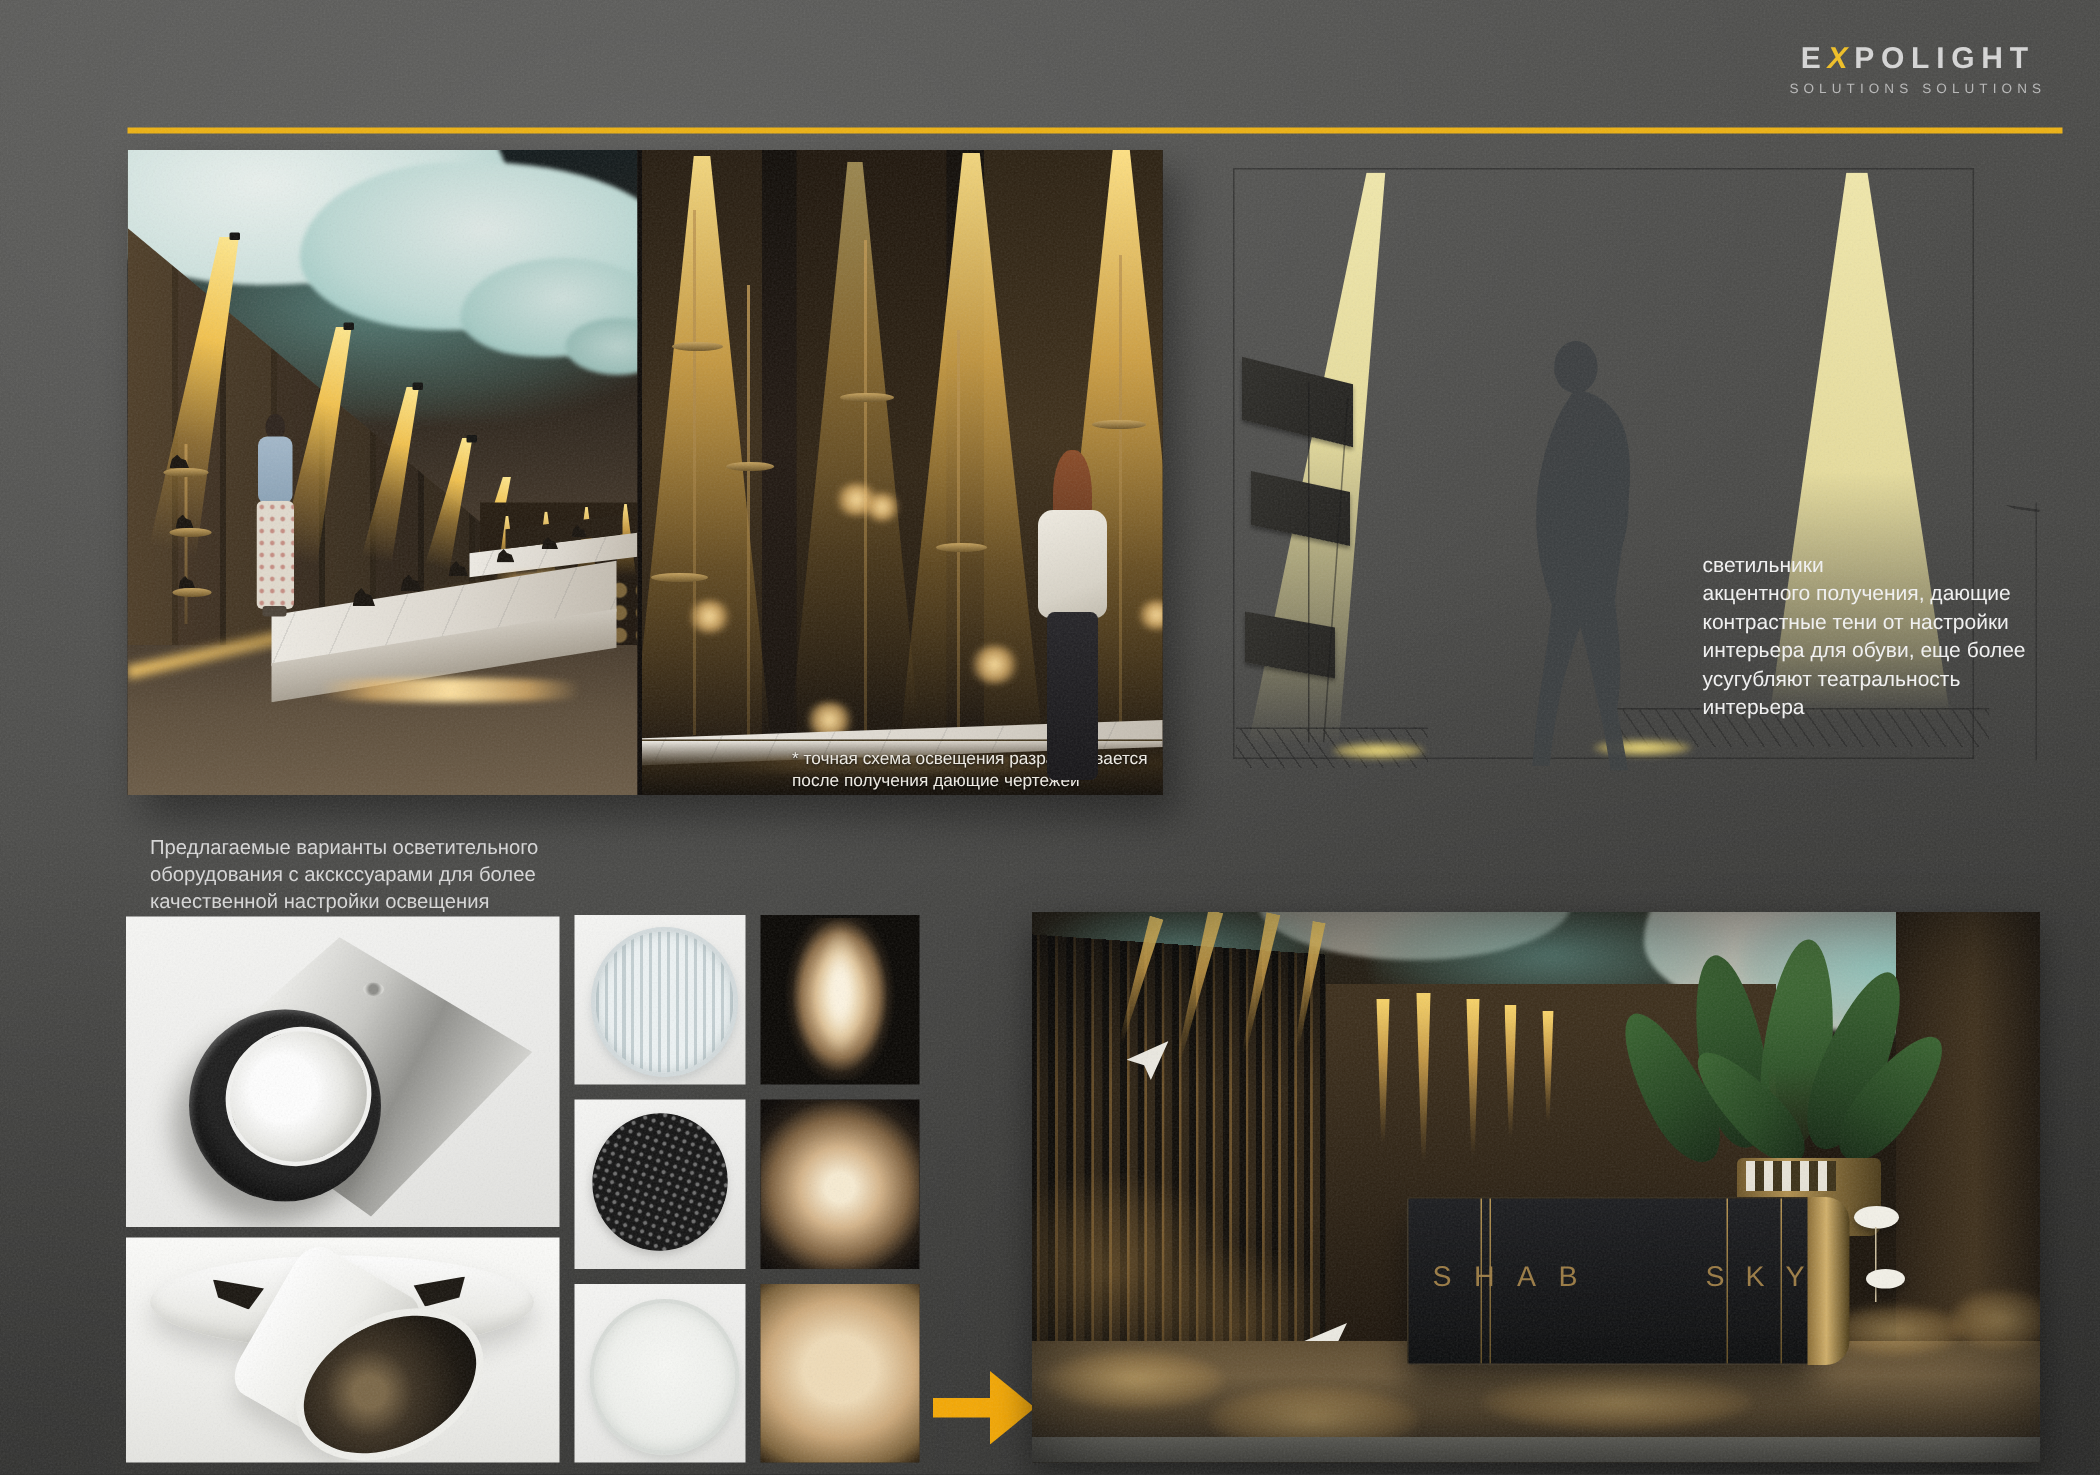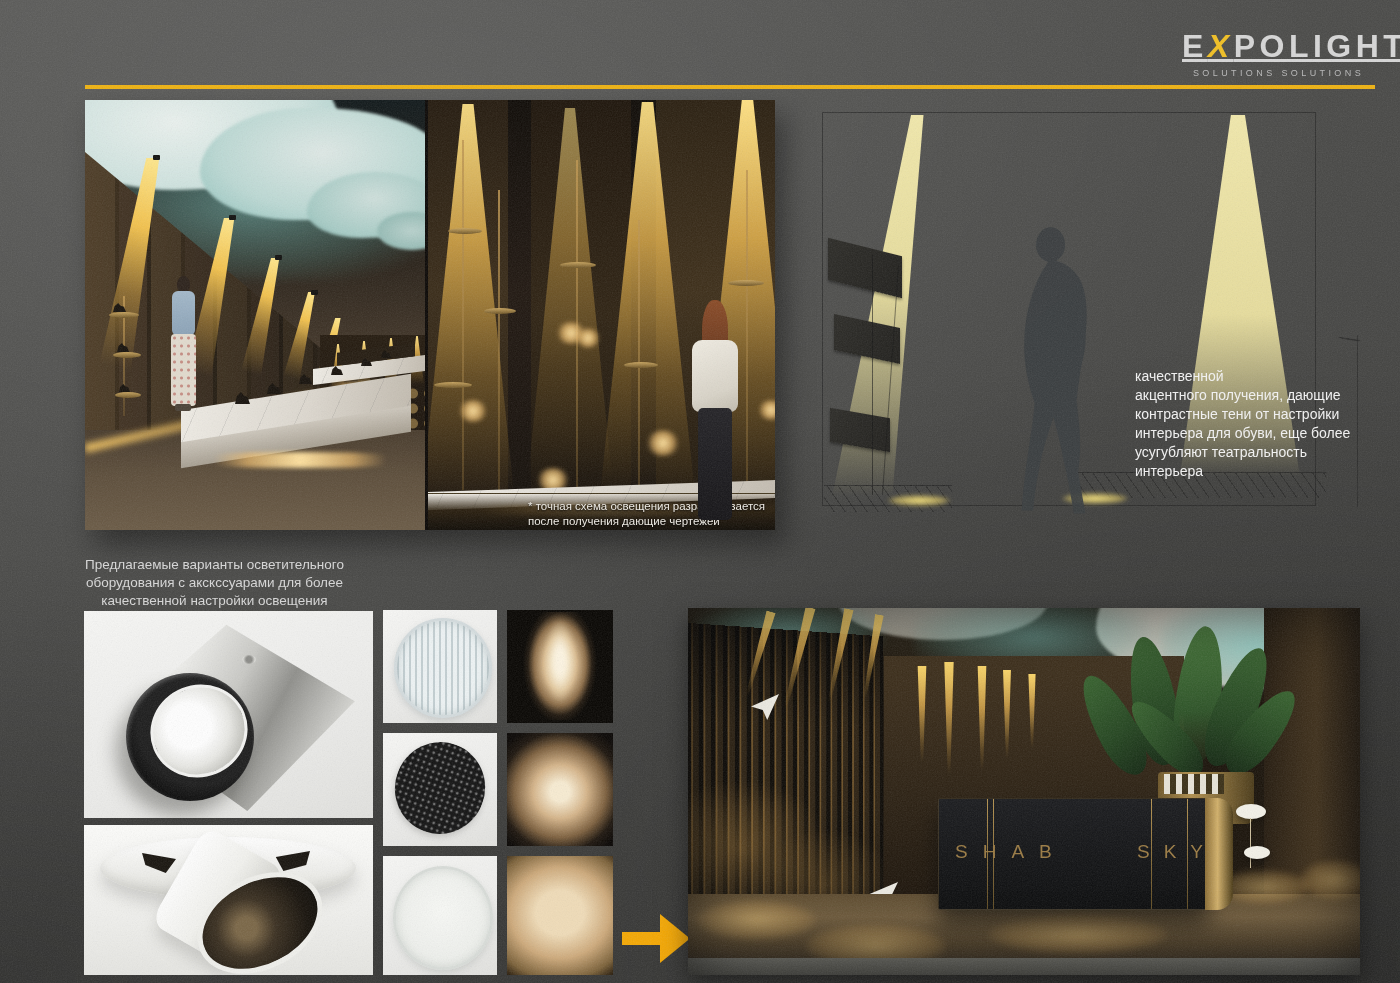--- a/index.html
+++ b/index.html
@@ -9,21 +9,21 @@
   .page::before{content:"";position:absolute;inset:0;
         background:radial-gradient(120% 90% at 30% 10%,rgba(255,255,255,.07),transparent 55%),
                    radial-gradient(130% 110% at 95% 100%,rgba(0,0,0,.35),transparent 60%),
                    radial-gradient(100% 80% at 0% 100%,rgba(0,0,0,.30),transparent 55%);}
   .grain{position:absolute;inset:0;width:100%;height:100%;opacity:.13;pointer-events:none;z-index:50;}
 
   
   .title{position:absolute;left:85px;top:54px;font-size:22px;letter-spacing:.4px;color:#ebebeb;}
   .rule{position:absolute;left:85px;top:85px;width:1290px;height:4px;background:#eeb211;z-index:3;}
   .logo{position:absolute;left:1182px;top:28px;width:193px;text-align:center;}
-  .logo .word{font-size:32px;letter-spacing:4.5px;color:#d7d7d7;font-weight:bold;white-space:nowrap;text-decoration:underline;}
+  .logo .word{font-size:20px;letter-spacing:4.5px;color:#d7d7d7;font-weight:bold;white-space:nowrap;}
   .logo .x{color:#f2c022;font-style:italic;}
   .logo .tag{margin-top:3px;font-size:9px;letter-spacing:3.4px;color:#b9b9b9;white-space:nowrap;}
 
   
   .hero{position:absolute;left:85px;top:100px;width:690px;height:430px;background:#241c12;
         box-shadow:10px 14px 26px rgba(0,0,0,.45);overflow:hidden;}
   .scene{position:absolute;top:0;height:430px;overflow:hidden;}
   .sceneL{left:0;width:340px;background:linear-gradient(180deg,#10181a 0%,#2a2219 38%,#46392b 62%,#5b4c3a 78%,#4a3e30 100%);}
   .sceneR{left:340px;width:350px;background:linear-gradient(180deg,#0e0a06 0%,#201710 45%,#120d08 100%);
         border-left:3px solid #0a0705;}
@@ -56,21 +56,21 @@
   .leadertick{position:absolute;left:516px;top:243px;width:24px;height:2px;background:rgba(28,28,28,.55);
         clip-path:polygon(0 0,100% 0,100% 100%,30% 100%);transform:rotate(8deg);}
   .sbeam{position:absolute;background:linear-gradient(180deg,#f1e8ab 0%,#e7dd9d 45%,rgba(215,205,140,.45) 80%,rgba(210,200,140,0) 100%);}
   .hatch{position:absolute;border-top:1px solid rgba(25,25,25,.55);
         background:repeating-linear-gradient(55deg,transparent 0 8px,rgba(25,25,25,.45) 8px 9px);}
   .shelf{position:absolute;background:linear-gradient(120deg,#2c2b27,#201f1c);box-shadow:0 2px 3px rgba(0,0,0,.4);}
   .sglow{position:absolute;height:11px;border-radius:50%;background:radial-gradient(ellipse,#f7e47e 0%,rgba(230,205,100,.6) 55%,transparent 80%);filter:blur(2px);}
   .annot{position:absolute;left:315px;top:272px;width:240px;font-size:14px;line-height:19px;color:#f4f4f4;}
 
   
-  .intro{position:absolute;left:85px;top:556px;font-size:13.5px;line-height:18px;color:#d8d8d8;text-align:center;}
+  .intro{position:absolute;left:100px;top:556px;font-size:13.5px;line-height:18px;color:#d8d8d8;}
   .cell{position:absolute;overflow:hidden;}
   .cell.white{background:linear-gradient(160deg,#f7f7f5 0%,#ececea 60%,#e2e2df 100%);}
   .lenscircle{position:absolute;border-radius:50%;}
   .arrow-shaft{position:absolute;left:622px;top:932px;width:40px;height:13px;background:#f5a803;}
   .arrow-head{position:absolute;left:660px;top:914px;width:30px;height:49px;background:#f5a803;
         clip-path:polygon(0 0,100% 50%,0 100%);}
 
   
   .recep{position:absolute;left:688px;top:608px;width:672px;height:367px;background:#191209;
         overflow:hidden;box-shadow:0 10px 24px rgba(0,0,0,.5);}
@@ -252,21 +252,21 @@
     <svg viewBox="0 0 110 210" style="position:absolute;left:152px;top:128px;width:160px;height:305px;opacity:.94;">
       <ellipse cx="54" cy="15" rx="10" ry="12" fill="#393d3f"></ellipse>
       <path fill="#393d3f" d="M54,25 C65,27 74,34 77,46 C80,58 79,72 77,86 C75,100 73,112 72,122
         L74,142 C75,154 74,164 73,172 L78,200 L70,200 C68,188 66,176 63,164 C61,152 58,142 56,134
         C52,146 48,158 46,170 C44,180 43,188 42,198 L34,198 C35,186 36,174 38,162 C40,148 42,136 43,124
         C38,110 35,94 36,78 C37,60 43,38 54,25 Z"></path>
       <path fill="#393d3f" d="M70,52 C76,60 79,72 78,84 C77,94 74,102 71,108 L67,104 C70,92 71,76 68,60 Z"></path>
     </svg>
 
     <div class="annot">
-      <div>качественной</div>
+      <div>светильники</div>
       <div>акцентного получения, дающие</div>
       <div>контрастные тени от настройки</div>
       <div>интерьера для обуви, еще более</div>
       <div>усугубляют театральность</div>
       <div>интерьера</div>
     </div>
   </div>
 
   <div class="intro">
     <div>Предлагаемые варианты осветительного</div>

